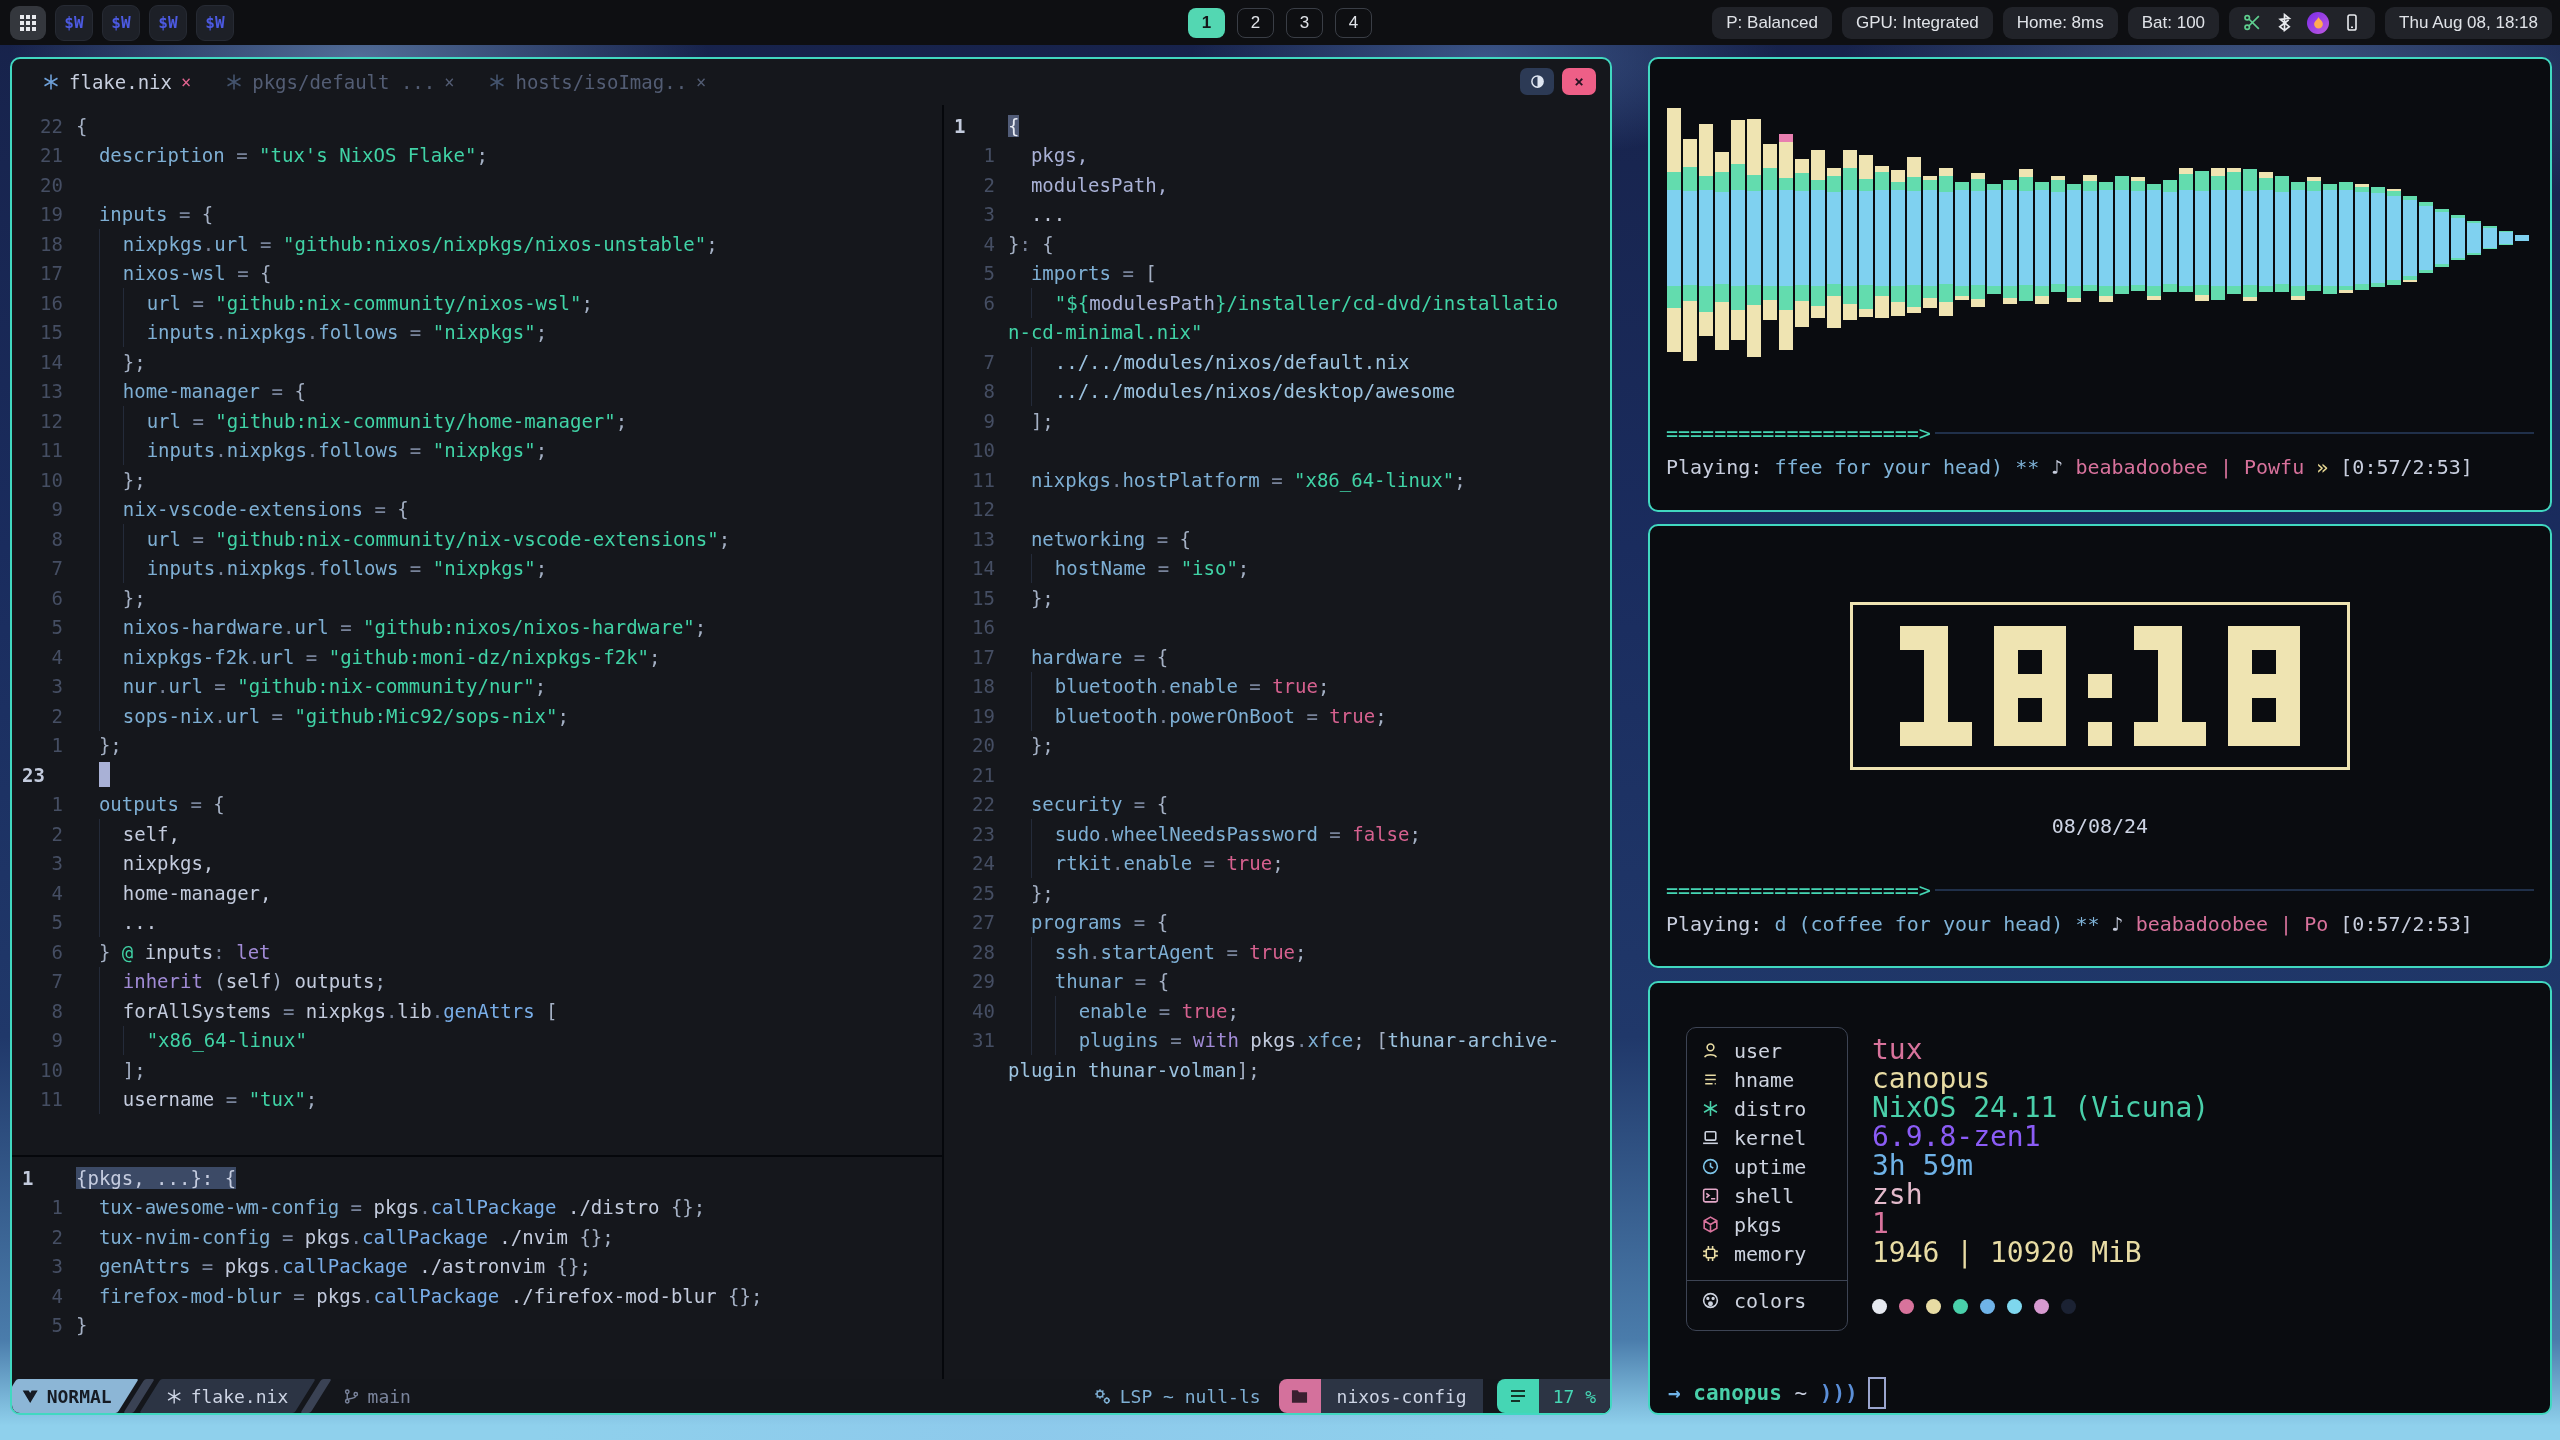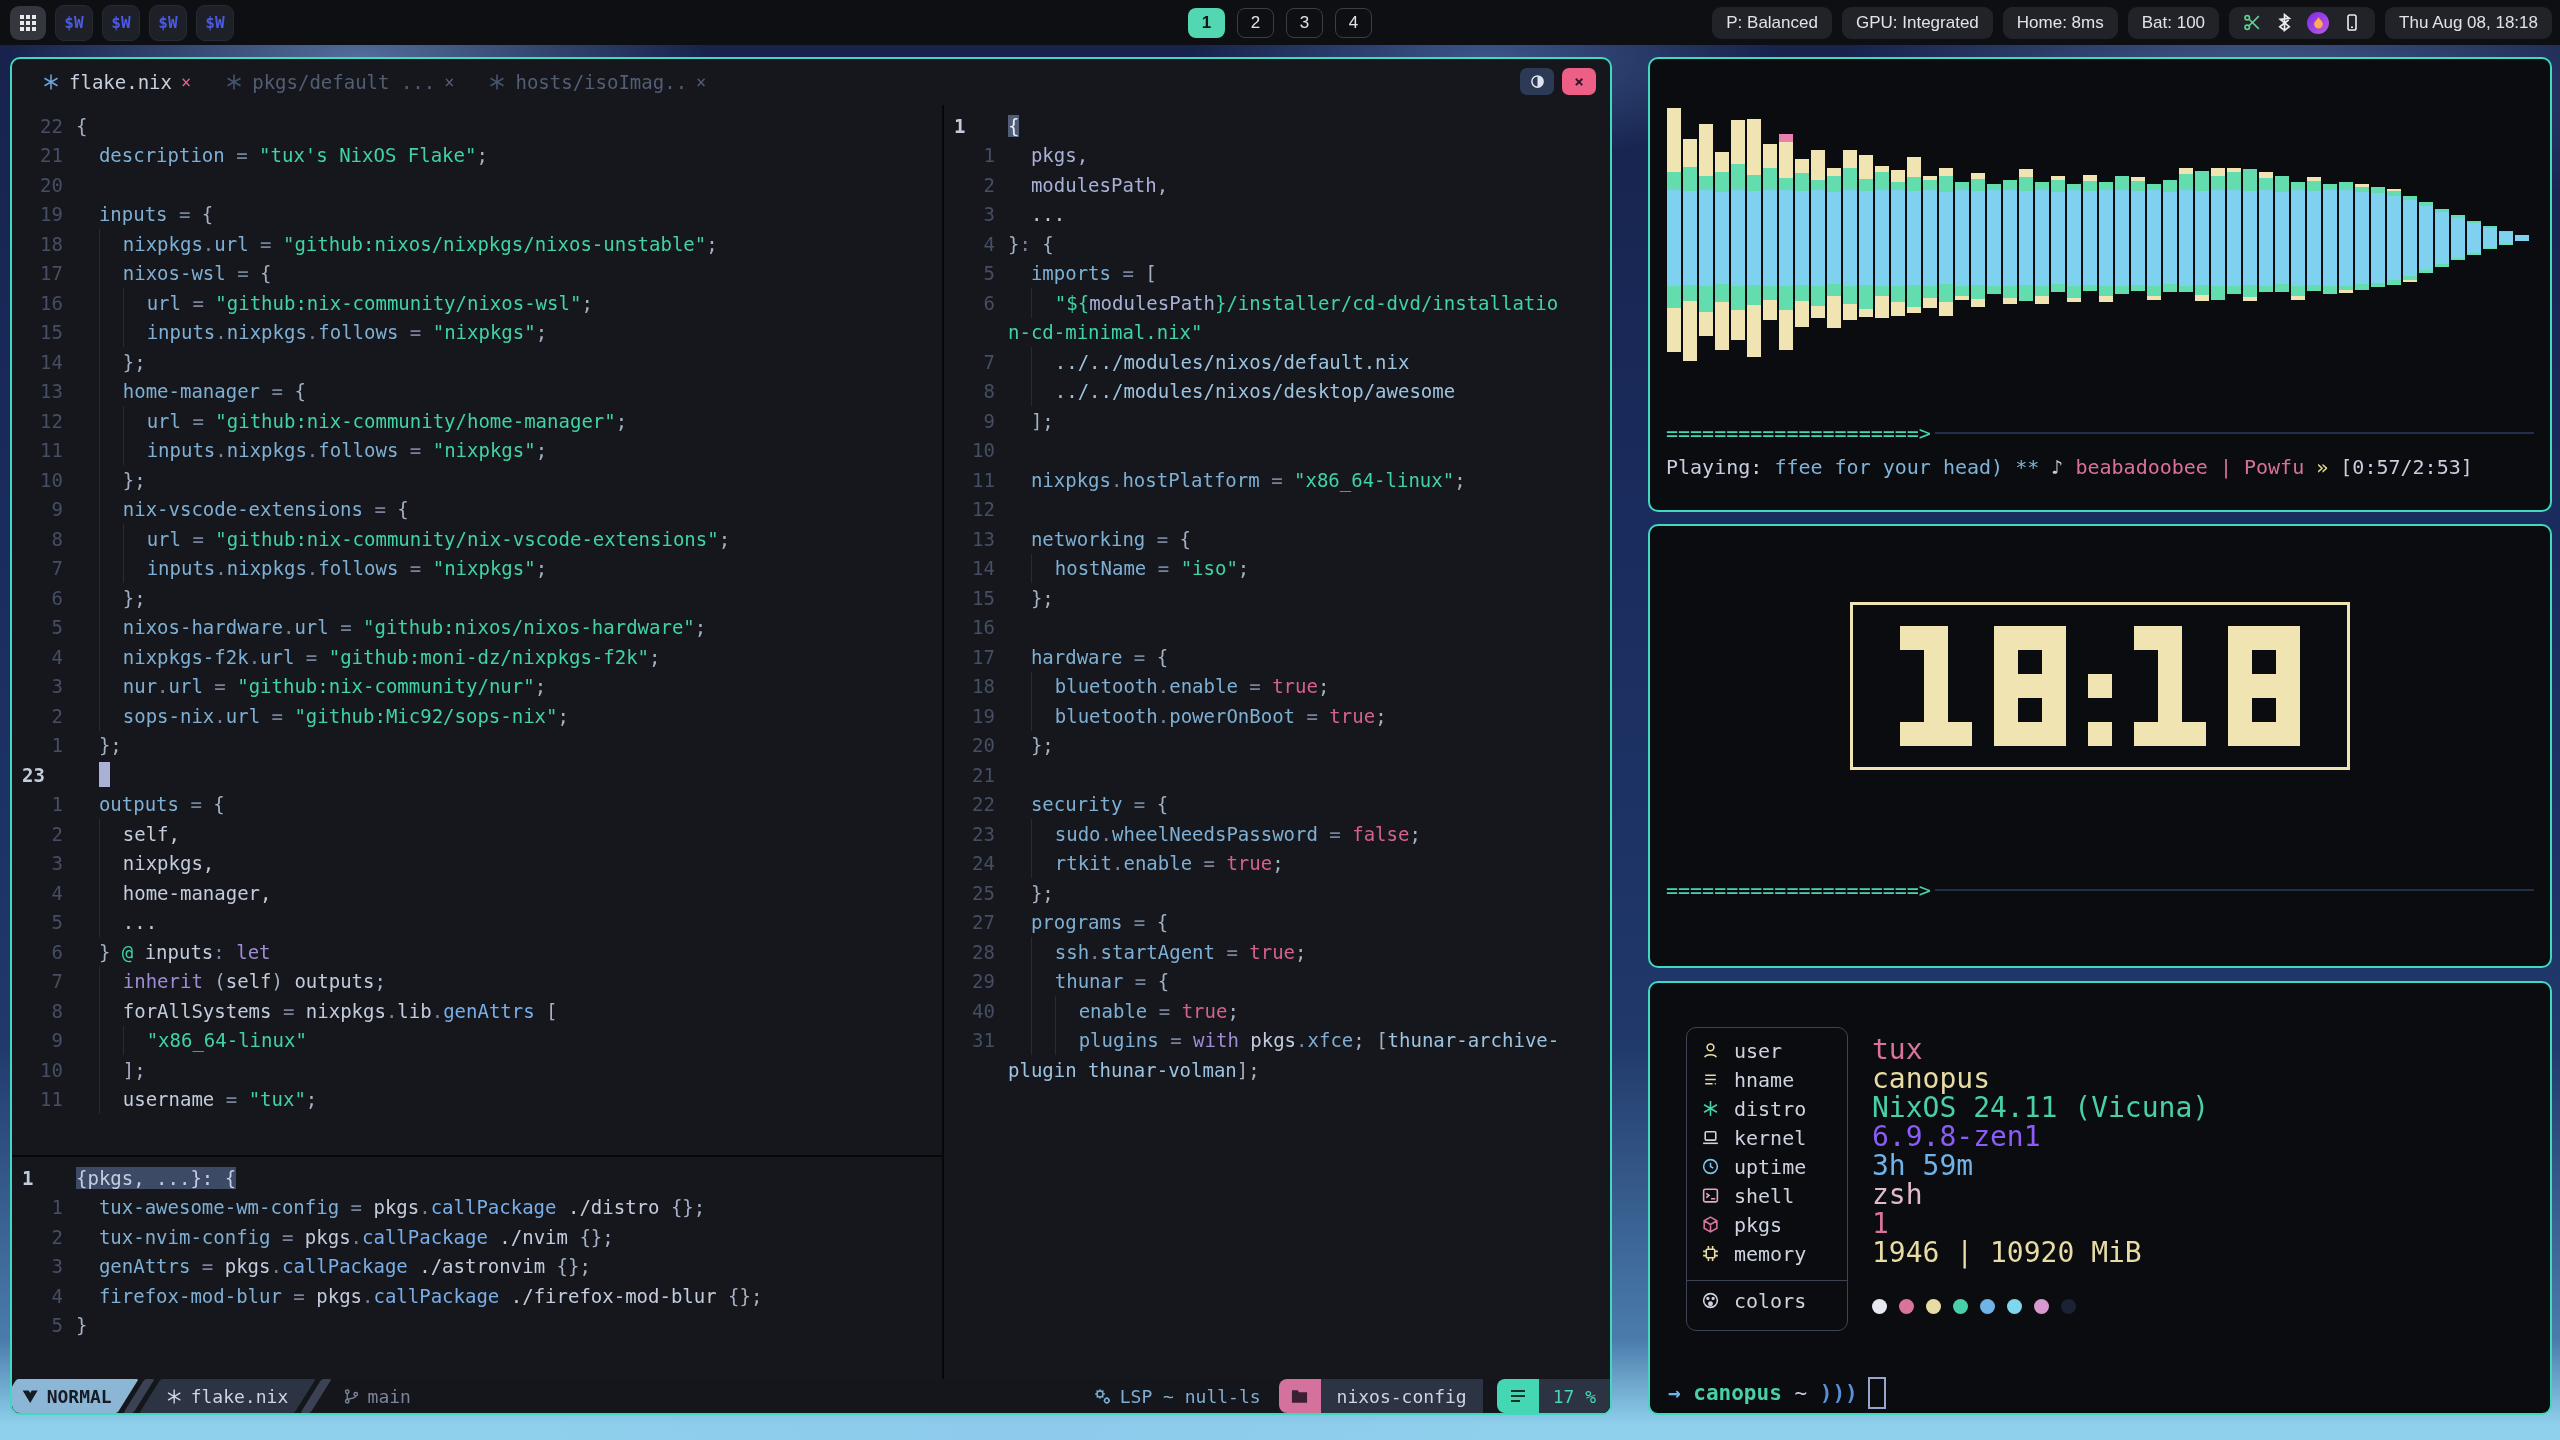--- a/index.html
+++ b/index.html
@@ -747,23 +747,25 @@
           <div class="pxcell pxon"></div>
           <div class="pxcell pxon"></div>
           <div class="pxcell pxon"></div>
           <div class="pxcell"></div>
           <div class="pxcell pxon"></div>
           <div class="pxcell pxon"></div>
           <div class="pxcell pxon"></div>
           <div class="pxcell pxon"></div>
         </div>
       </div>
+    <div class="datetxt" style="top:288px;">08/08/24</div>
     <div class="sep-row" style="left:16px;right:16px;top:352px;">
       <span>=====================&gt;</span><div class="line"></div>
     </div>
+    <div class="playing" style="left:16px;top:386px;" id="np2"><span style="color: rgb(200, 206, 222);">Playing: </span><span style="color: rgb(127, 179, 216);">d (coffee for your head) ** </span><span style="color: rgb(200, 206, 222);">♪ </span><span style="color: rgb(216, 114, 156);">beabadoobee | Po</span><span style="color: rgb(200, 206, 222);"> [0:57/2:53]</span></div>
   </div>
 
   <div class="win dwin" style="left:1648px;top:981px;width:904px;height:434px;padding-left:11px;">
     <div class="fetchbox" style="left:36px;top:44px;width:160px;height:302px;">
       <div id="fetch-labels" style="padding-top:8px;">
           <div class="frow">
             <svg width="19" height="19" viewBox="0 0 18 18" fill="none" stroke="#e8dca4" stroke-width="1.5" style="color:#e8dca4">
               <circle cx="9" cy="6" r="3.2"></circle>
               <path d="M3.5 15.5c1.2-3.4 9.8-3.4 11 0"></path>
             </svg>

